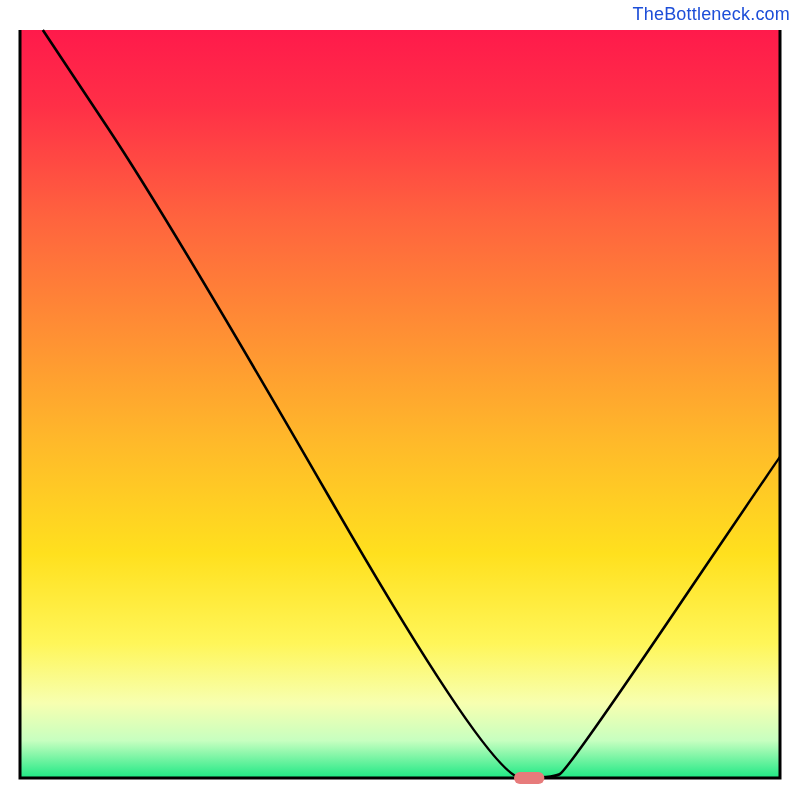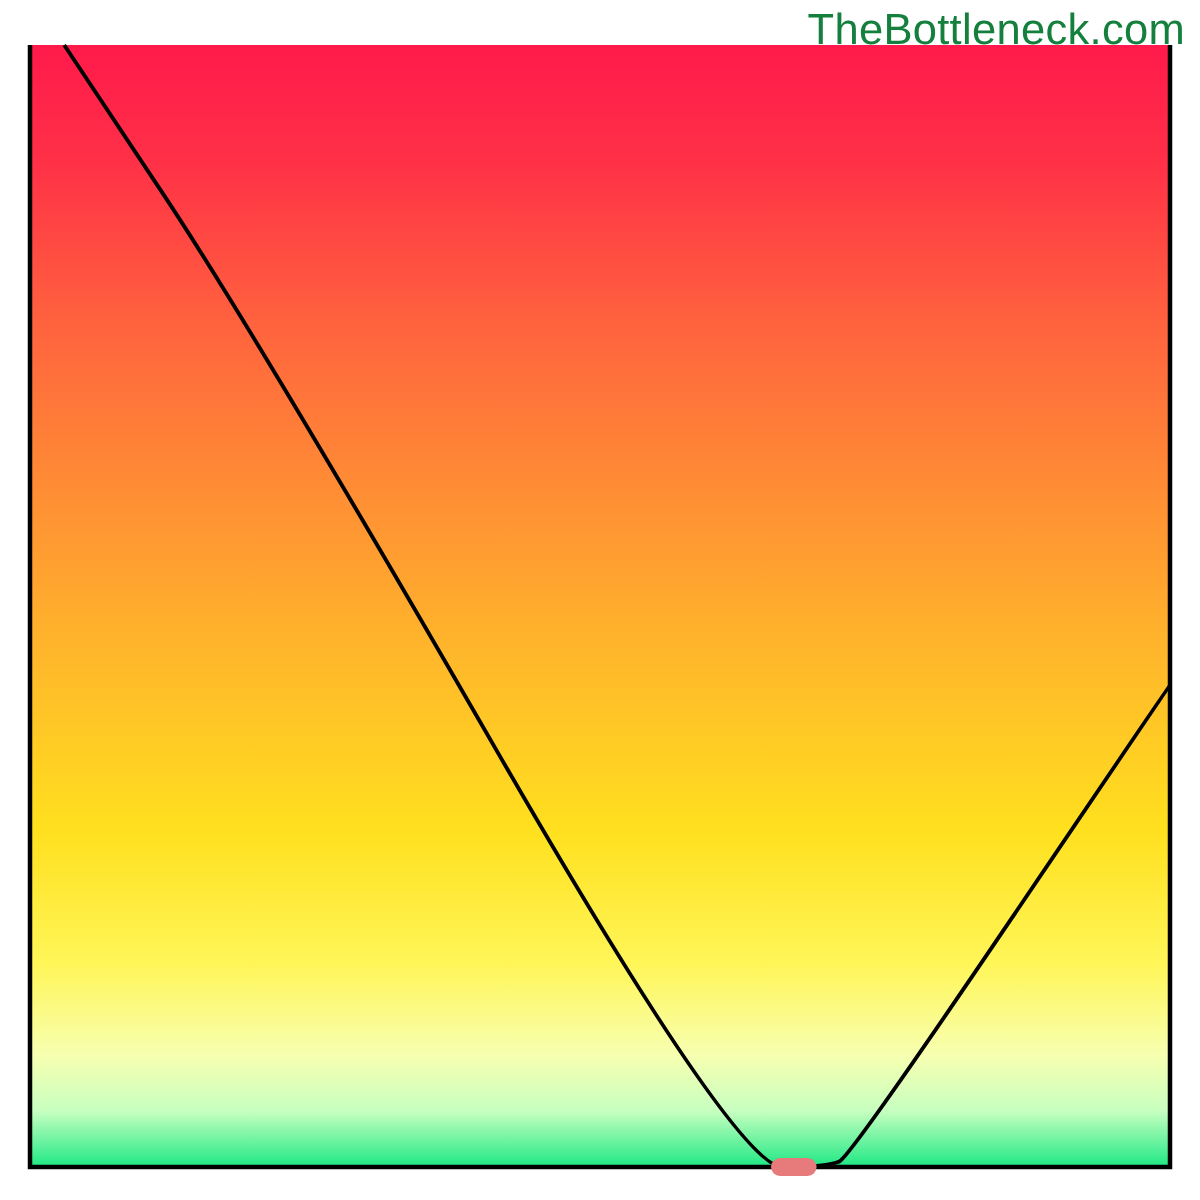--- a/index.html
+++ b/index.html
@@ -12,22 +12,22 @@
   }
   .container {
     position: relative;
     width: 800px;
     height: 800px;
   }
   .watermark {
     position: absolute;
     top: 4px;
     right: 10px;
-    color: #15803d;
-    font-size: 29px;
+    color: #1d4ed8;
+    font-size: 18px;
     font-weight: 400;
     letter-spacing: 0.2px;
     z-index: 50;
   }
   svg.plot {
     position: absolute;
     left: 0;
     top: 0;
   }
 </style>

